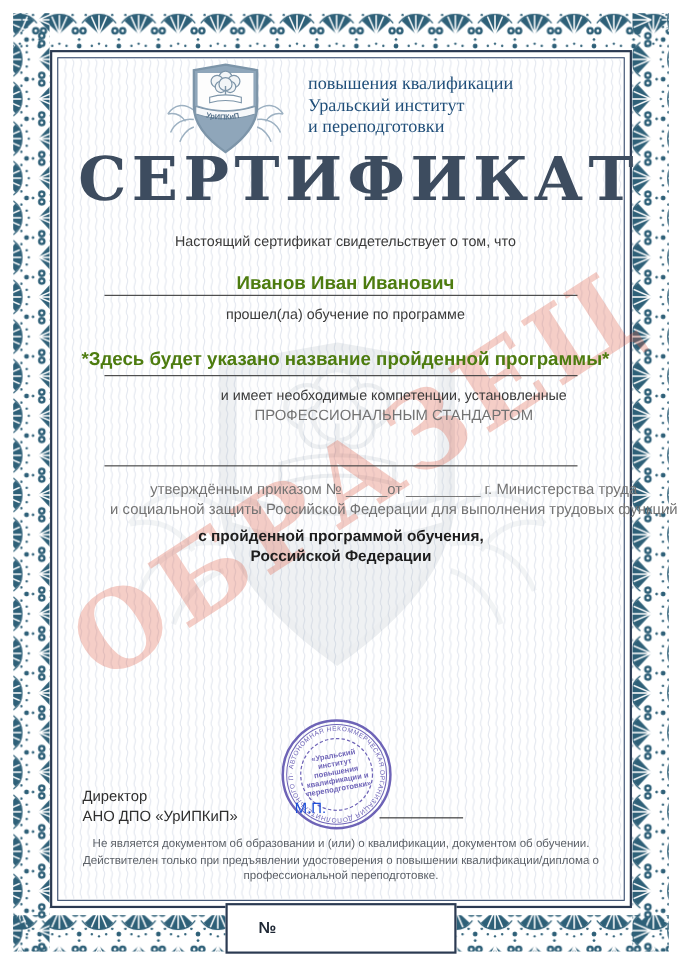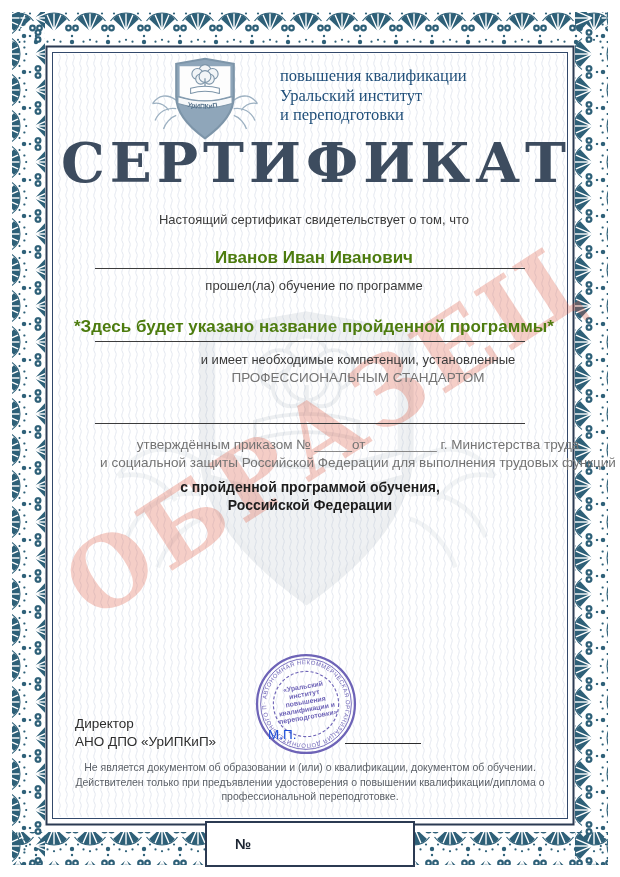--- a/index.html
+++ b/index.html
@@ -11,21 +11,21 @@
   .wm-shield{position:absolute;left:109px;top:306px;width:395px;height:304px;z-index:1;
              opacity:0.14;filter:grayscale(35%);}
   .wm-text{position:absolute;left:30px;top:382px;width:560px;height:120px;line-height:120px;
            text-align:center;z-index:2;transform:rotate(-33deg);
            font-family:"DejaVu Serif","Liberation Serif",serif;font-weight:bold;
            font-size:96px;letter-spacing:6px;color:rgba(222,92,70,0.30);white-space:nowrap;}
   .content{position:absolute;left:0;top:0;width:620px;height:877px;z-index:3;}
   .logo-svg{position:absolute;left:150px;top:56px;width:110px;height:85px;}
   .inst{position:absolute;left:280px;top:66px;font-family:"Liberation Serif",serif;
         font-size:16.5px;line-height:19.5px;color:#1f4e79;}
-  .title{position:absolute;left:60px;top:130px;width:512px;text-align:center;
+  .title{position:absolute;left:70px;top:130px;width:512px;text-align:center;
          font-family:"DejaVu Serif","Liberation Serif",serif;font-weight:800;
          font-size:55px;letter-spacing:5px;color:#3d4c5f;white-space:nowrap;}
   .t13{font-size:13px;color:#3a3a3a;}
   .t135{font-size:13.5px;color:#737373;padding-left:44px;}
   .bold145{font-size:17px;font-weight:bold;color:#4d7c0f;}
   .rule{border-top:1.5px solid #3c3c3c;height:0;}
   .funcs{position:absolute;left:54px;top:479px;width:512px;text-align:center;
          font-size:14px;font-weight:bold;color:#1d1d1d;line-height:17.6px;}
   .director{position:absolute;left:75px;top:715px;font-size:13.5px;color:#2e2e2e;line-height:17.5px;}
   .mp{position:absolute;left:268px;top:727px;font-size:13.5px;color:#1d4ed8;z-index:5;}

